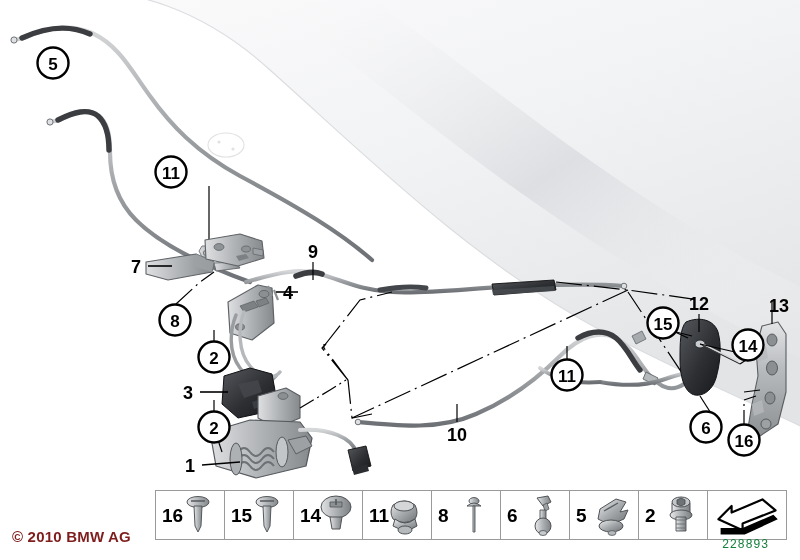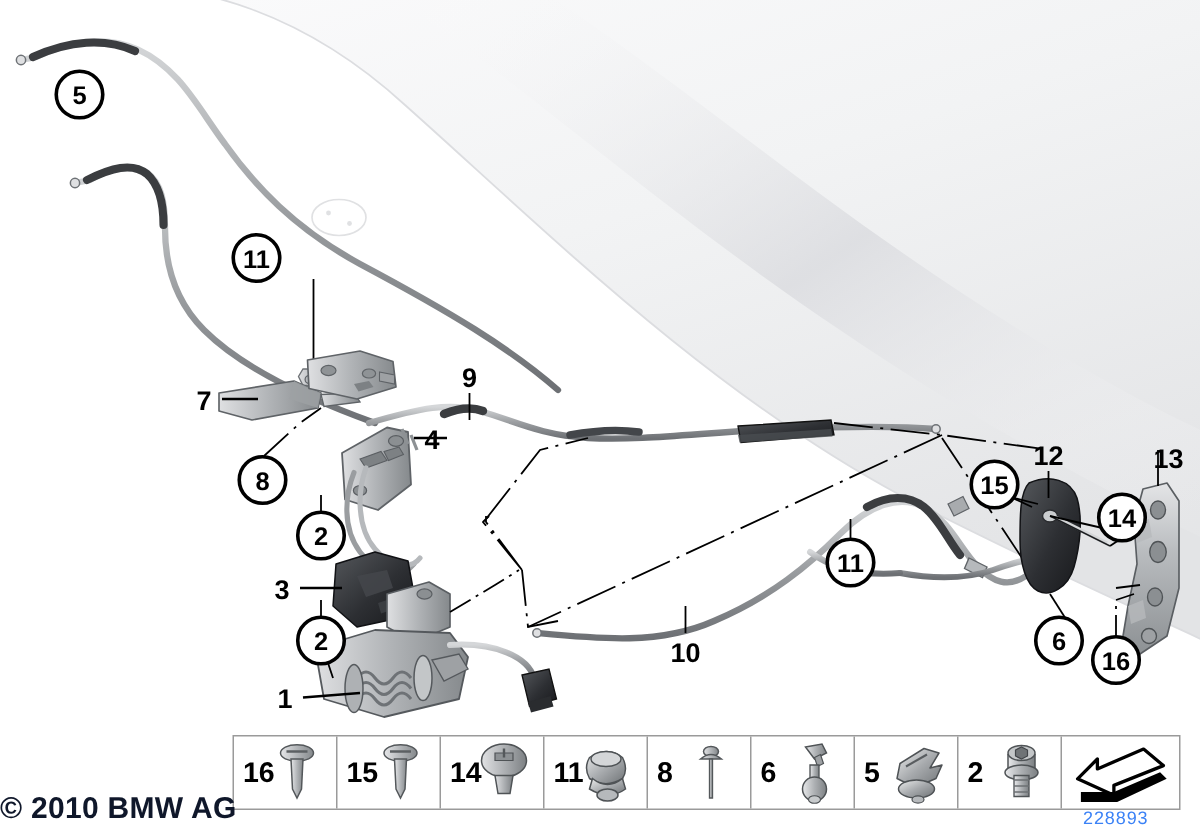--- a/index.html
+++ b/index.html
@@ -9,24 +9,24 @@
   svg.layer{position:absolute;left:0;top:0;width:800px;height:560px;}
 
   .callout-circle{fill:#ffffff;stroke:#000000;stroke-width:2.4;}
   .callout-text{font-family:"Liberation Sans",sans-serif;font-weight:bold;
                 font-size:17px;fill:#000;text-anchor:middle;dominant-baseline:central;}
   .plain-num{font-family:"Liberation Sans",sans-serif;font-weight:bold;
              font-size:18px;fill:#000;text-anchor:middle;dominant-baseline:central;}
   .leader{stroke:#000;stroke-width:1.6;fill:none;}
   .leader-thin{stroke:#000;stroke-width:1.2;fill:none;}
 
-  .copyright{position:absolute;left:0;top:528px;font-size:20px;font-weight:bold;
-             color:#0f172a;letter-spacing:.2px;font-family:"Liberation Sans",sans-serif;}
-  .diagnum{position:absolute;left:722px;top:538px;font-size:12px;color:#3b82f6;
-           letter-spacing:.6px;font-family:Liberation Sans, sans-serif;}
+  .copyright{position:absolute;left:12px;top:528px;font-size:15px;font-weight:bold;
+             color:#7f1d1d;letter-spacing:.2px;font-family:"Liberation Sans",sans-serif;}
+  .diagnum{position:absolute;left:722px;top:538px;font-size:12px;color:#15803d;
+           letter-spacing:.6px;font-family:Liberation Mono, monospace;}
 
   .legend{position:absolute;left:155px;top:490px;height:48px;display:flex;
           border:1px solid #9a9a9a;background:#fff;}
   .legend-cell{width:69px;height:48px;border-right:1px solid #9a9a9a;
                display:flex;align-items:center;justify-content:flex-start;
                position:relative;box-sizing:border-box;}
   .legend-cell:last-child{border-right:none;}
   .legend-num{font-size:19px;font-weight:bold;color:#000;margin-left:6px;
               line-height:1;z-index:2;}
   .legend-icon{position:absolute;right:4px;top:2px;width:44px;height:44px;}

